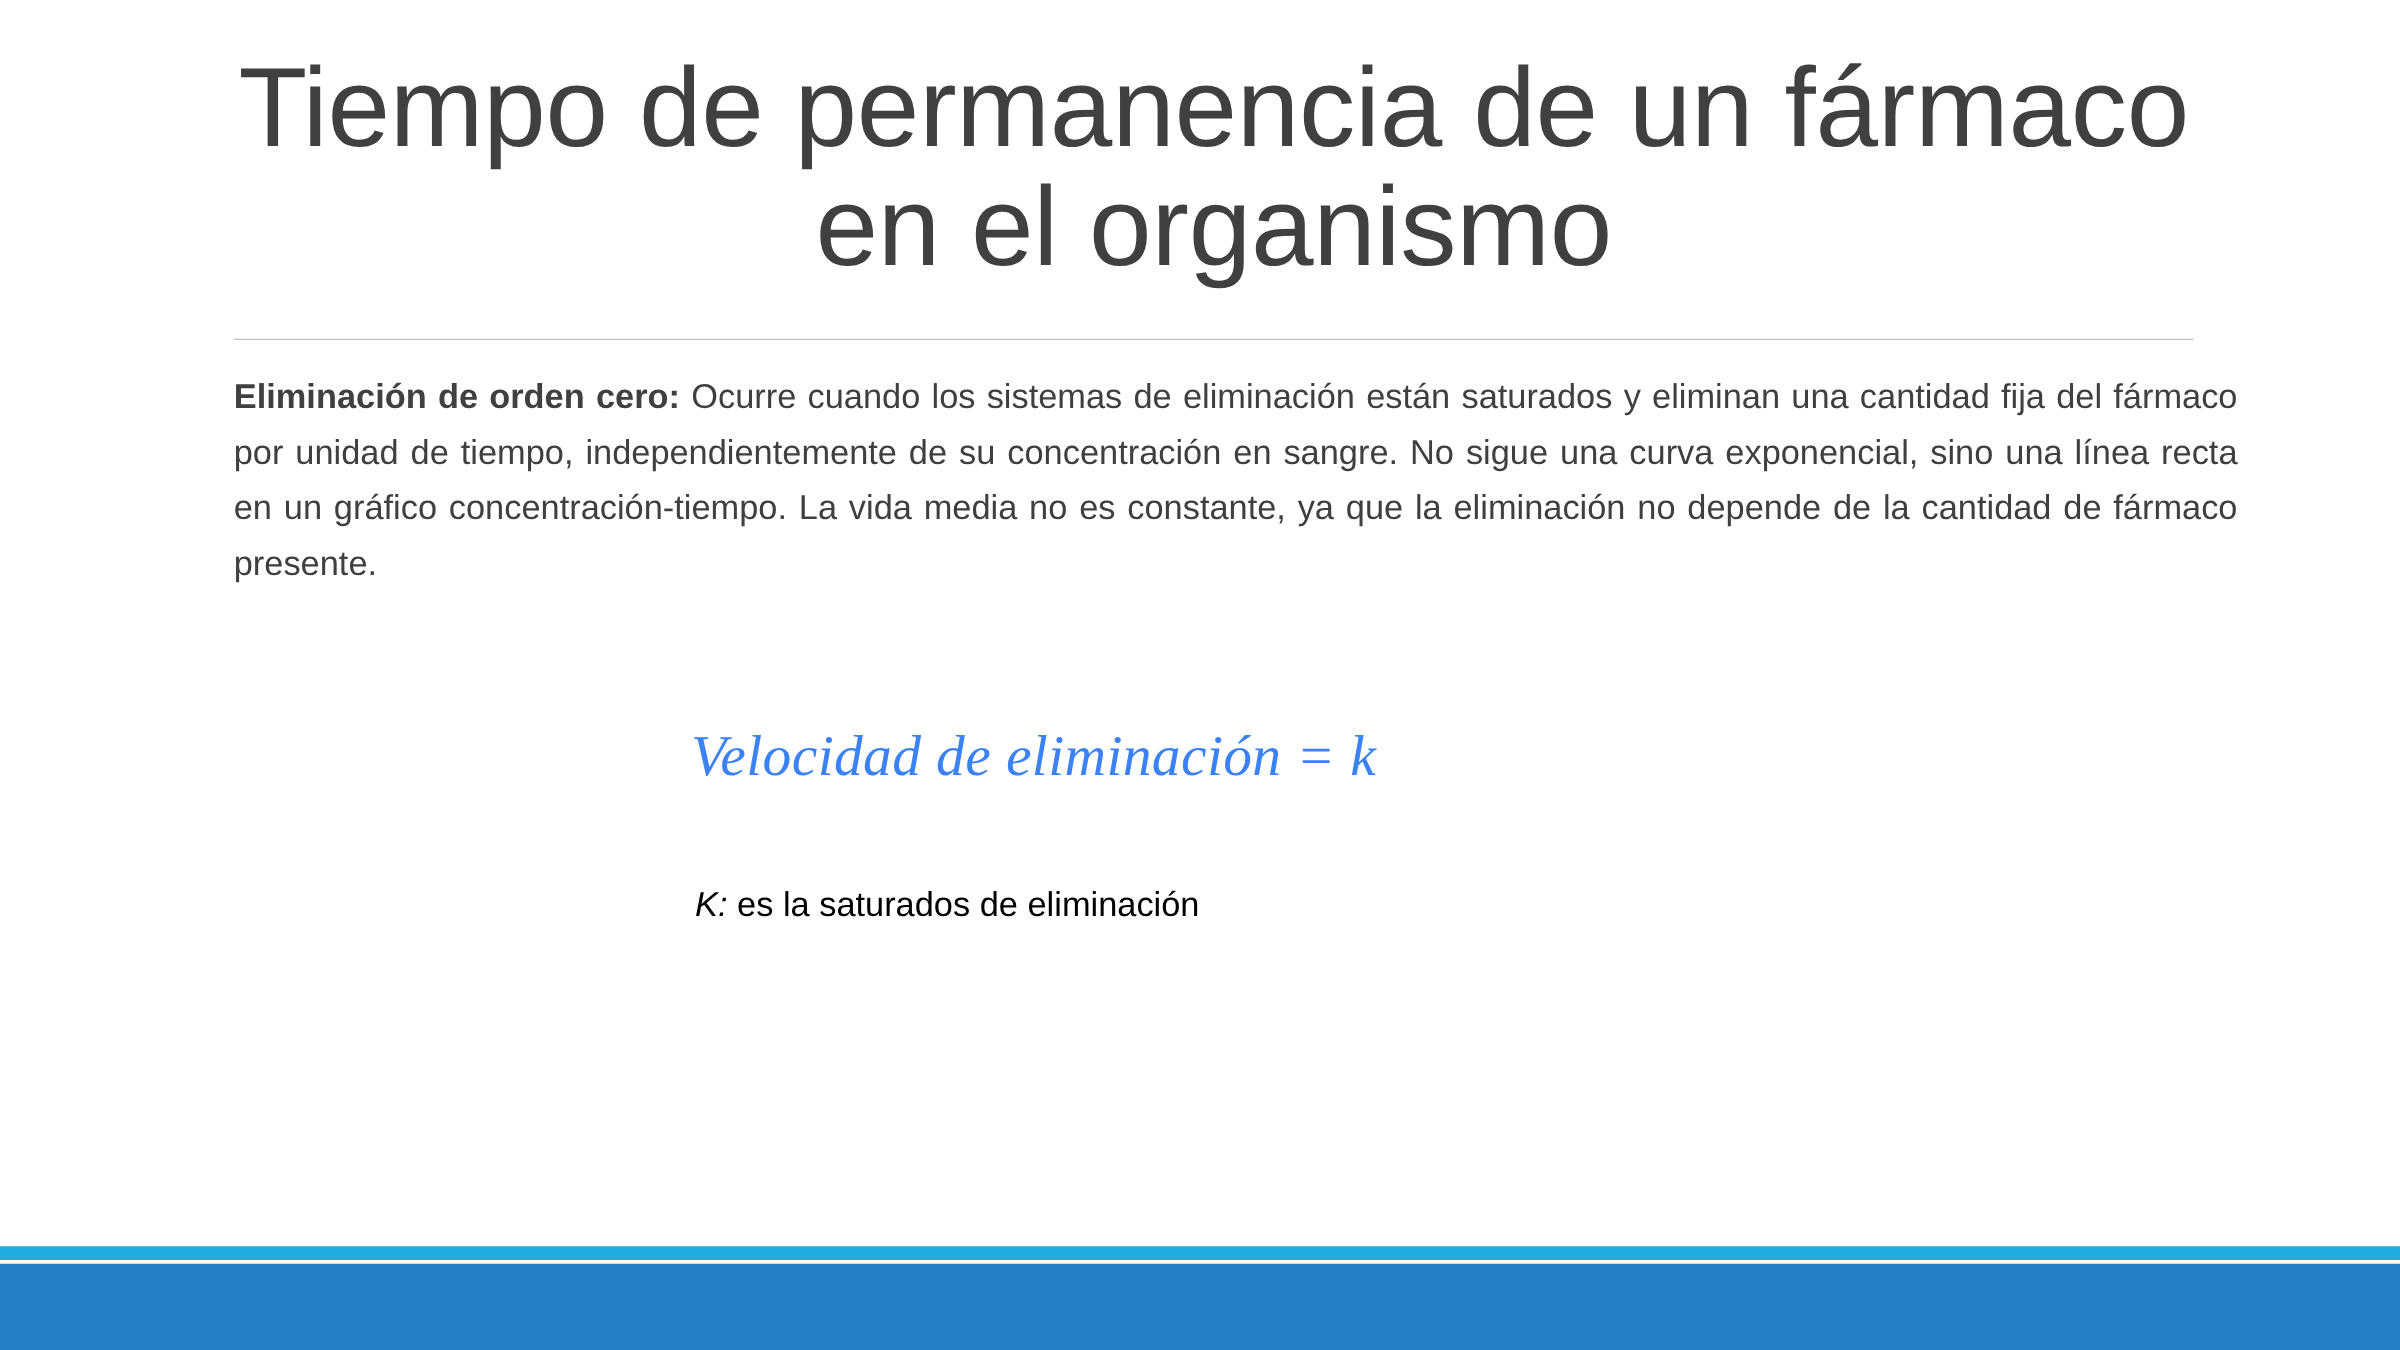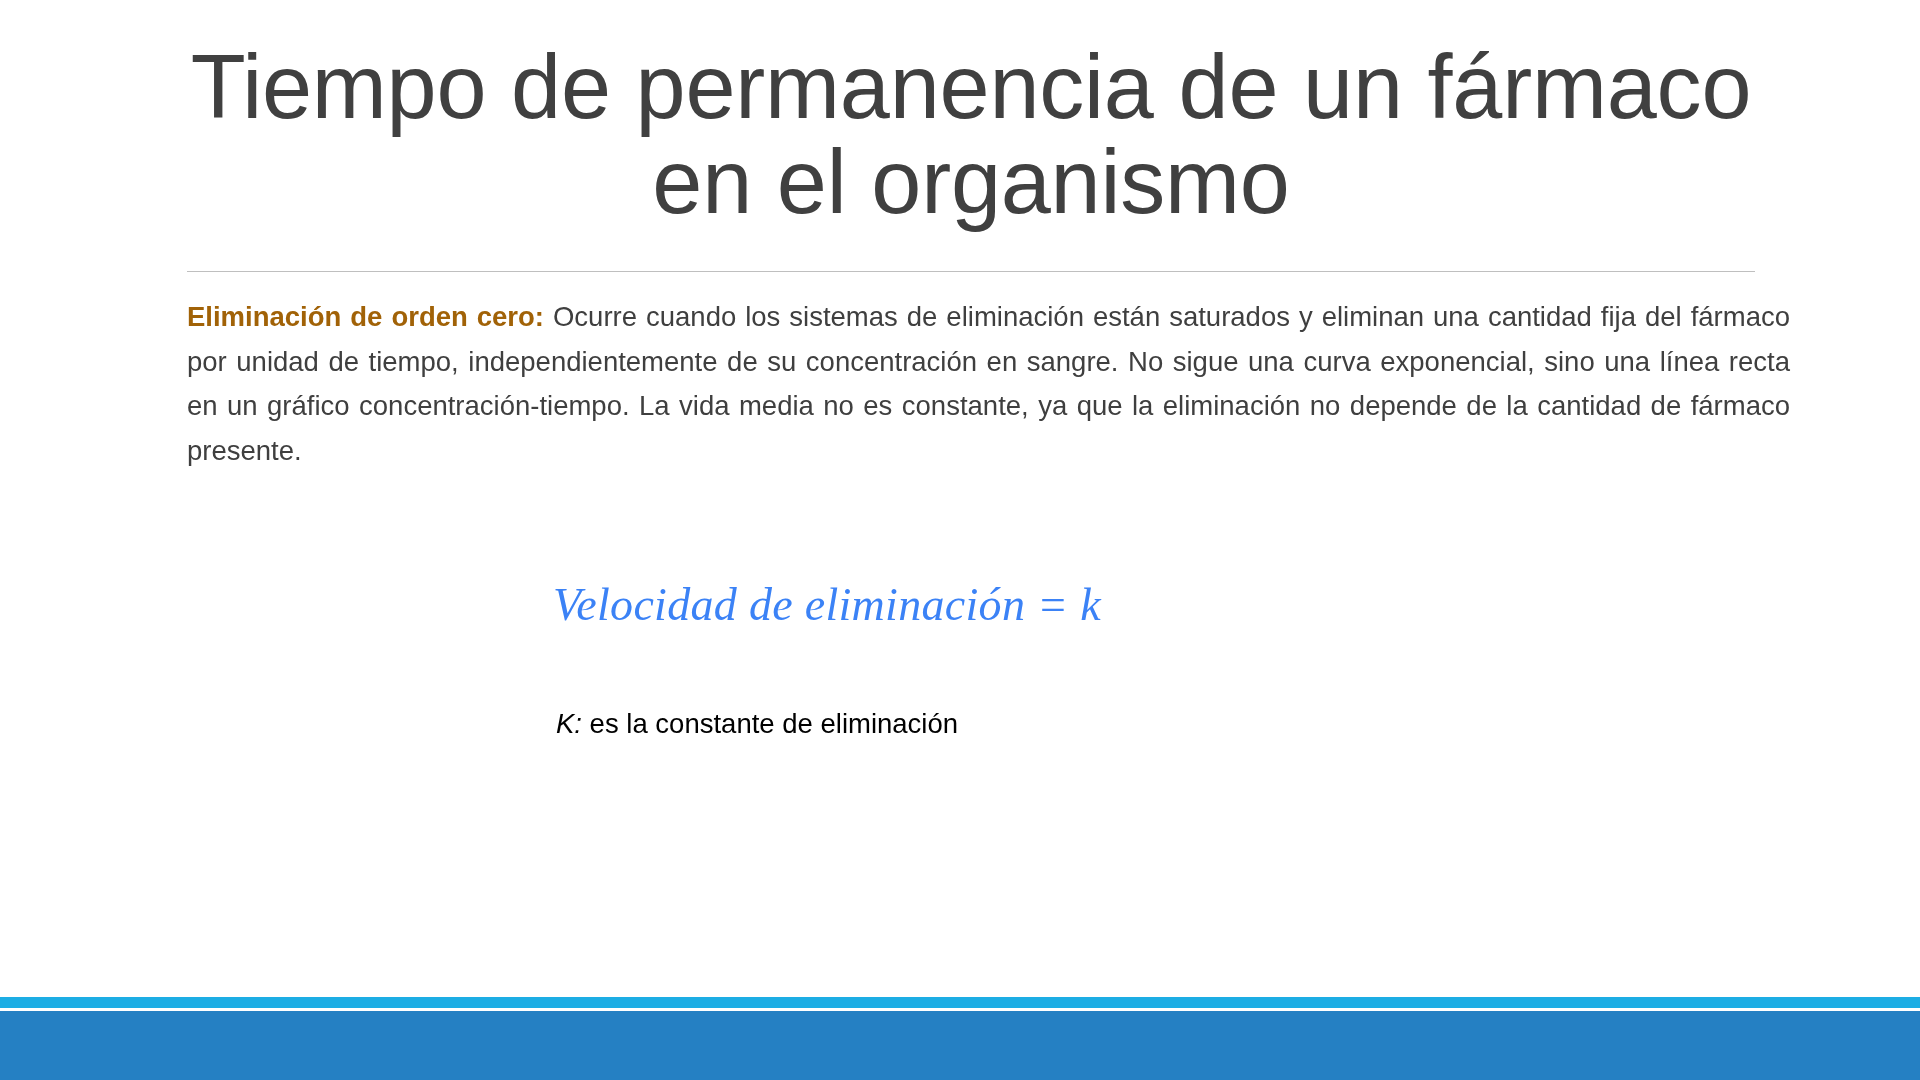--- a/index.html
+++ b/index.html
@@ -61,21 +61,21 @@
     font-family: "Liberation Sans", sans-serif;
     font-size: 27.5px;
     line-height: 44.5px;
     color: #3f3f3f;
     text-align: justify;
     text-justify: inter-word;
     word-spacing: 0.5px;
   }
   .body-paragraph .lead {
     font-weight: bold;
-    color: #a16207;
+    color: #404040;
   }
 
   
   .equation {
     position: absolute;
     left: 553px;
     top: 582px;
     font-family: "Liberation Serif", "DejaVu Serif", serif;
     font-style: italic;
     font-size: 46px;
@@ -141,21 +141,21 @@
   <div class="title-rule"></div>
 
   <p class="body-paragraph">
     <span class="lead">Eliminación de orden cero:</span><span> Ocurre cuando los sistemas de eliminación están saturados y eliminan una cantidad fija del fármaco por unidad de tiempo, independientemente de su concentración en sangre. No sigue una curva exponencial, sino una línea recta en un gráfico concentración-tiempo. La vida media no es constante, ya que la eliminación no depende de la cantidad de fármaco presente.</span>
   </p>
 
   <div class="equation">Velocidad de eliminación = k</div>
 
   <div class="where-block">
     <div class="where-line">
-      <span class="sym">K:</span><span> es la constante de eliminación</span>
+      <span class="sym">K:</span><span> es la saturados de eliminación</span>
     </div>
   </div>
 
   <div class="bar-accent"></div>
   <div class="bar-gap"></div>
   <div class="bar-main"></div>
 
 </div>
 
 </body></html>

